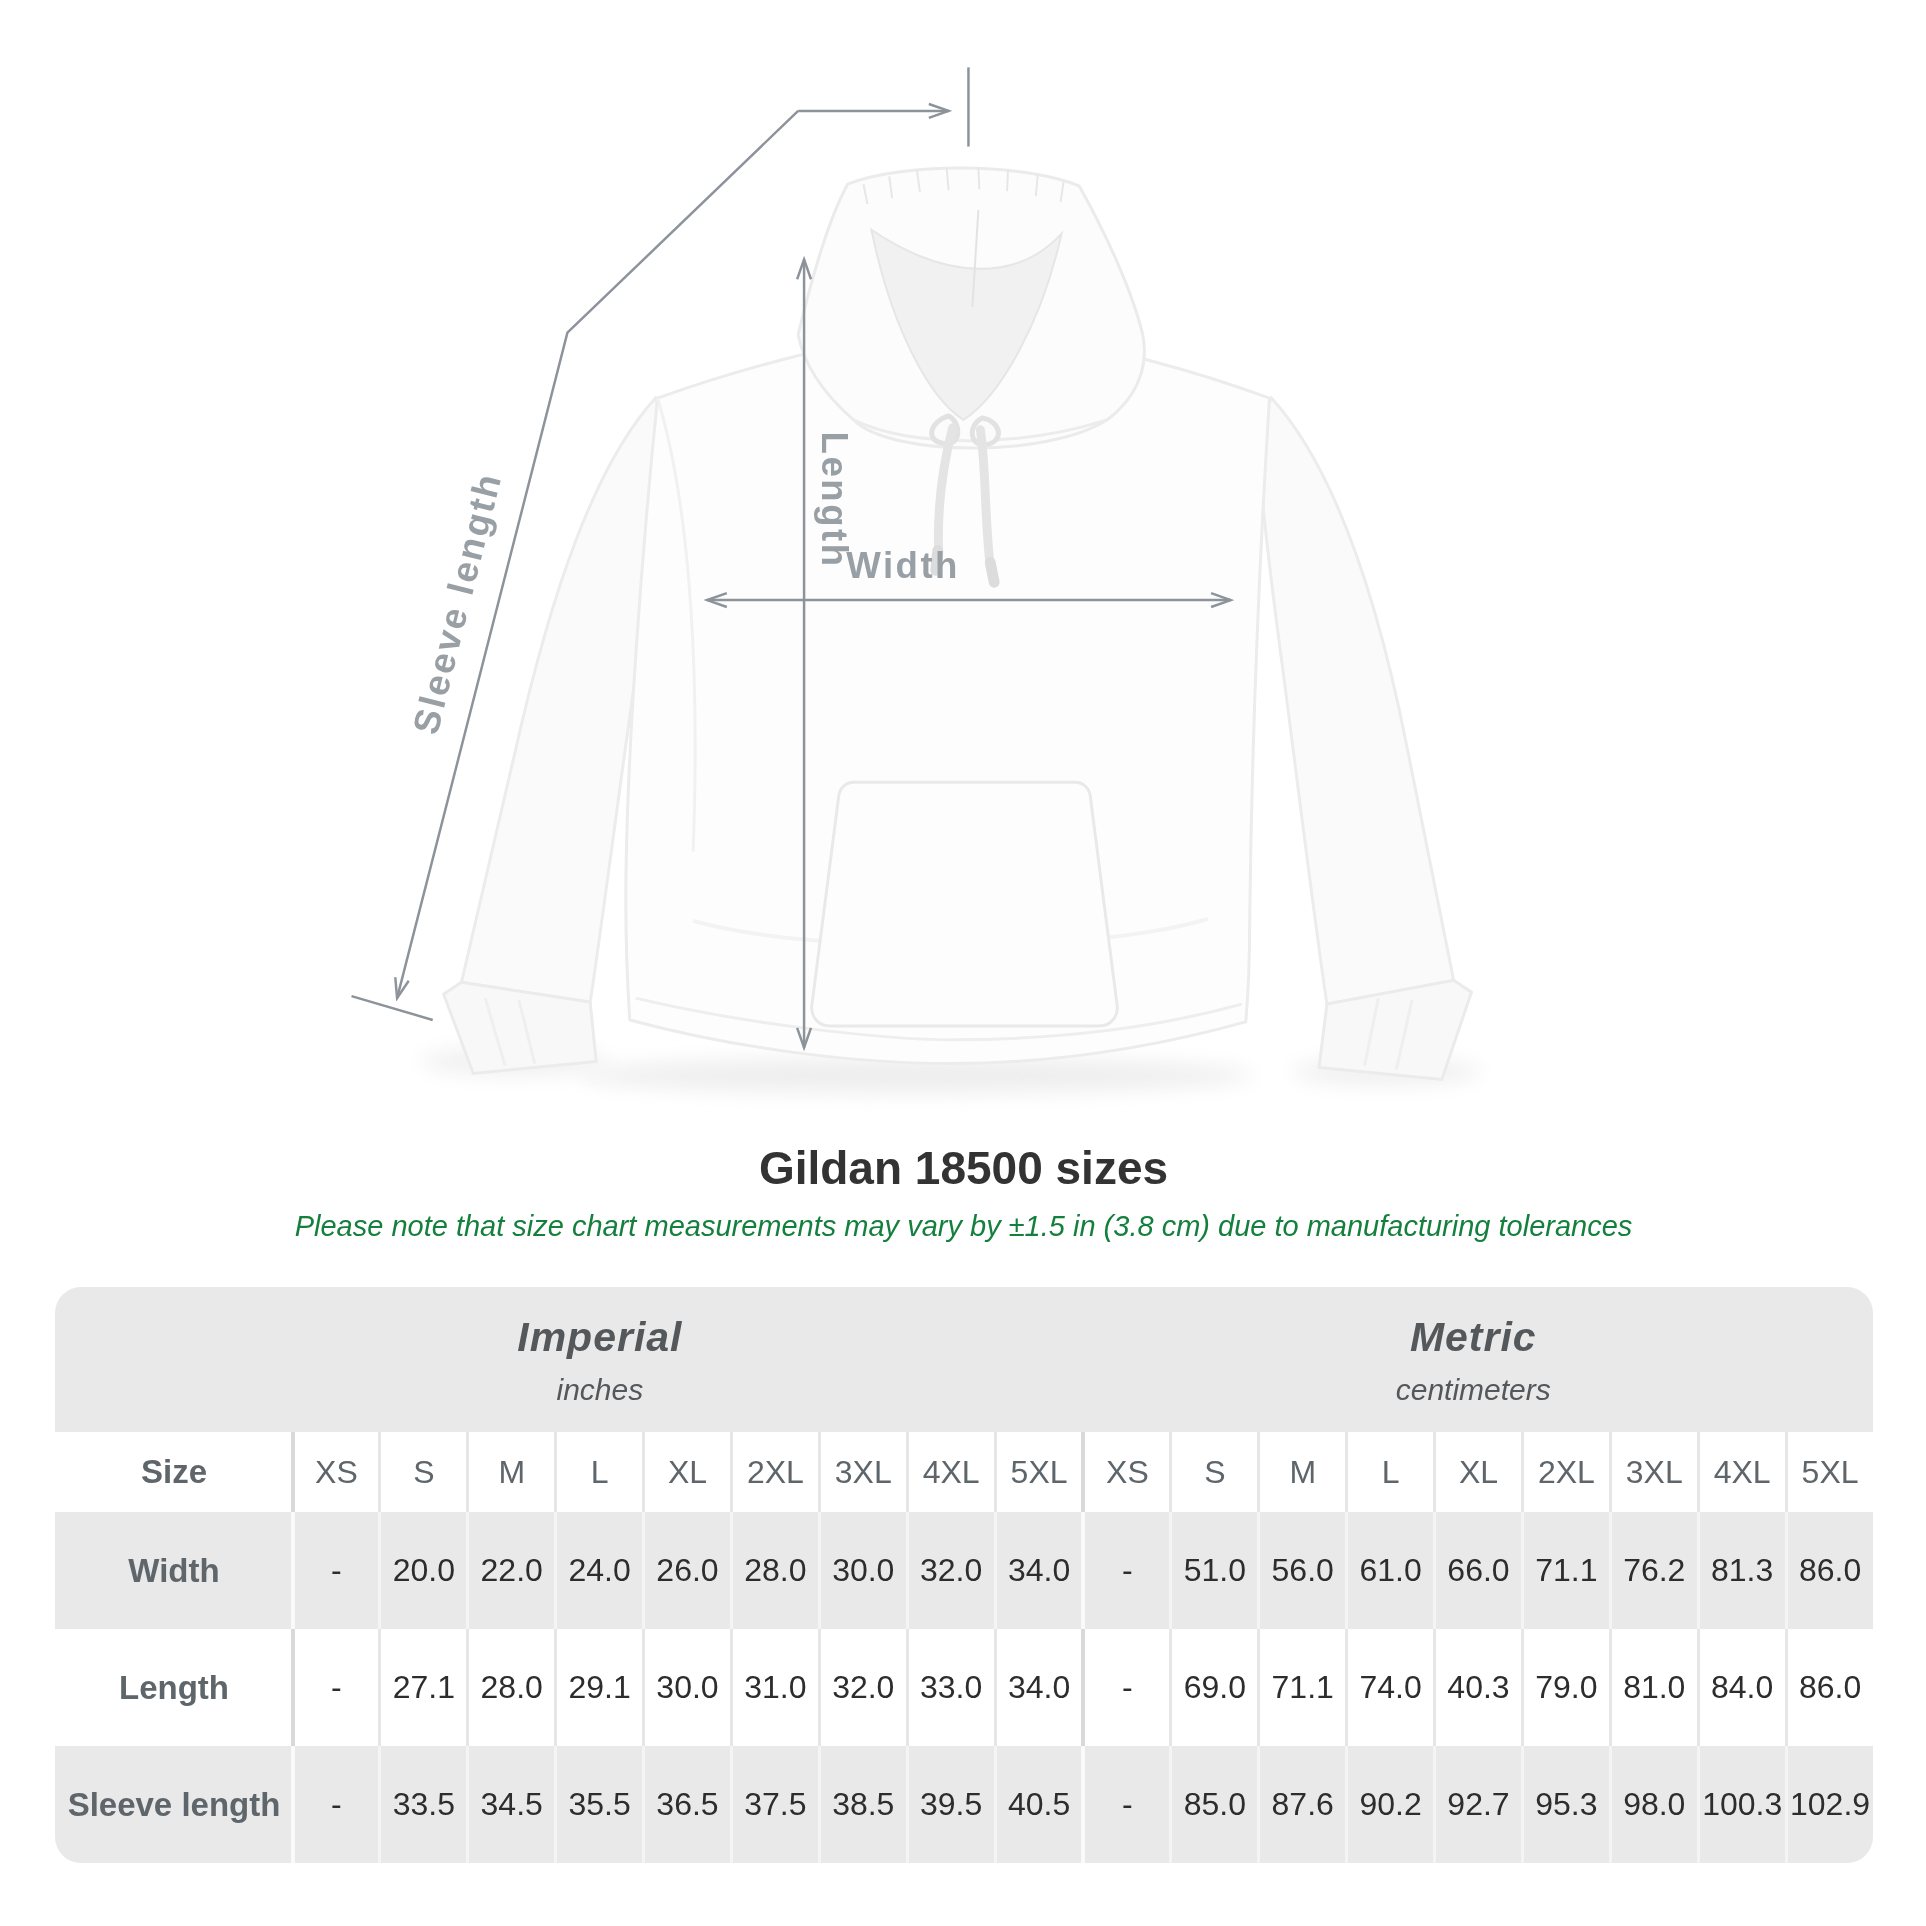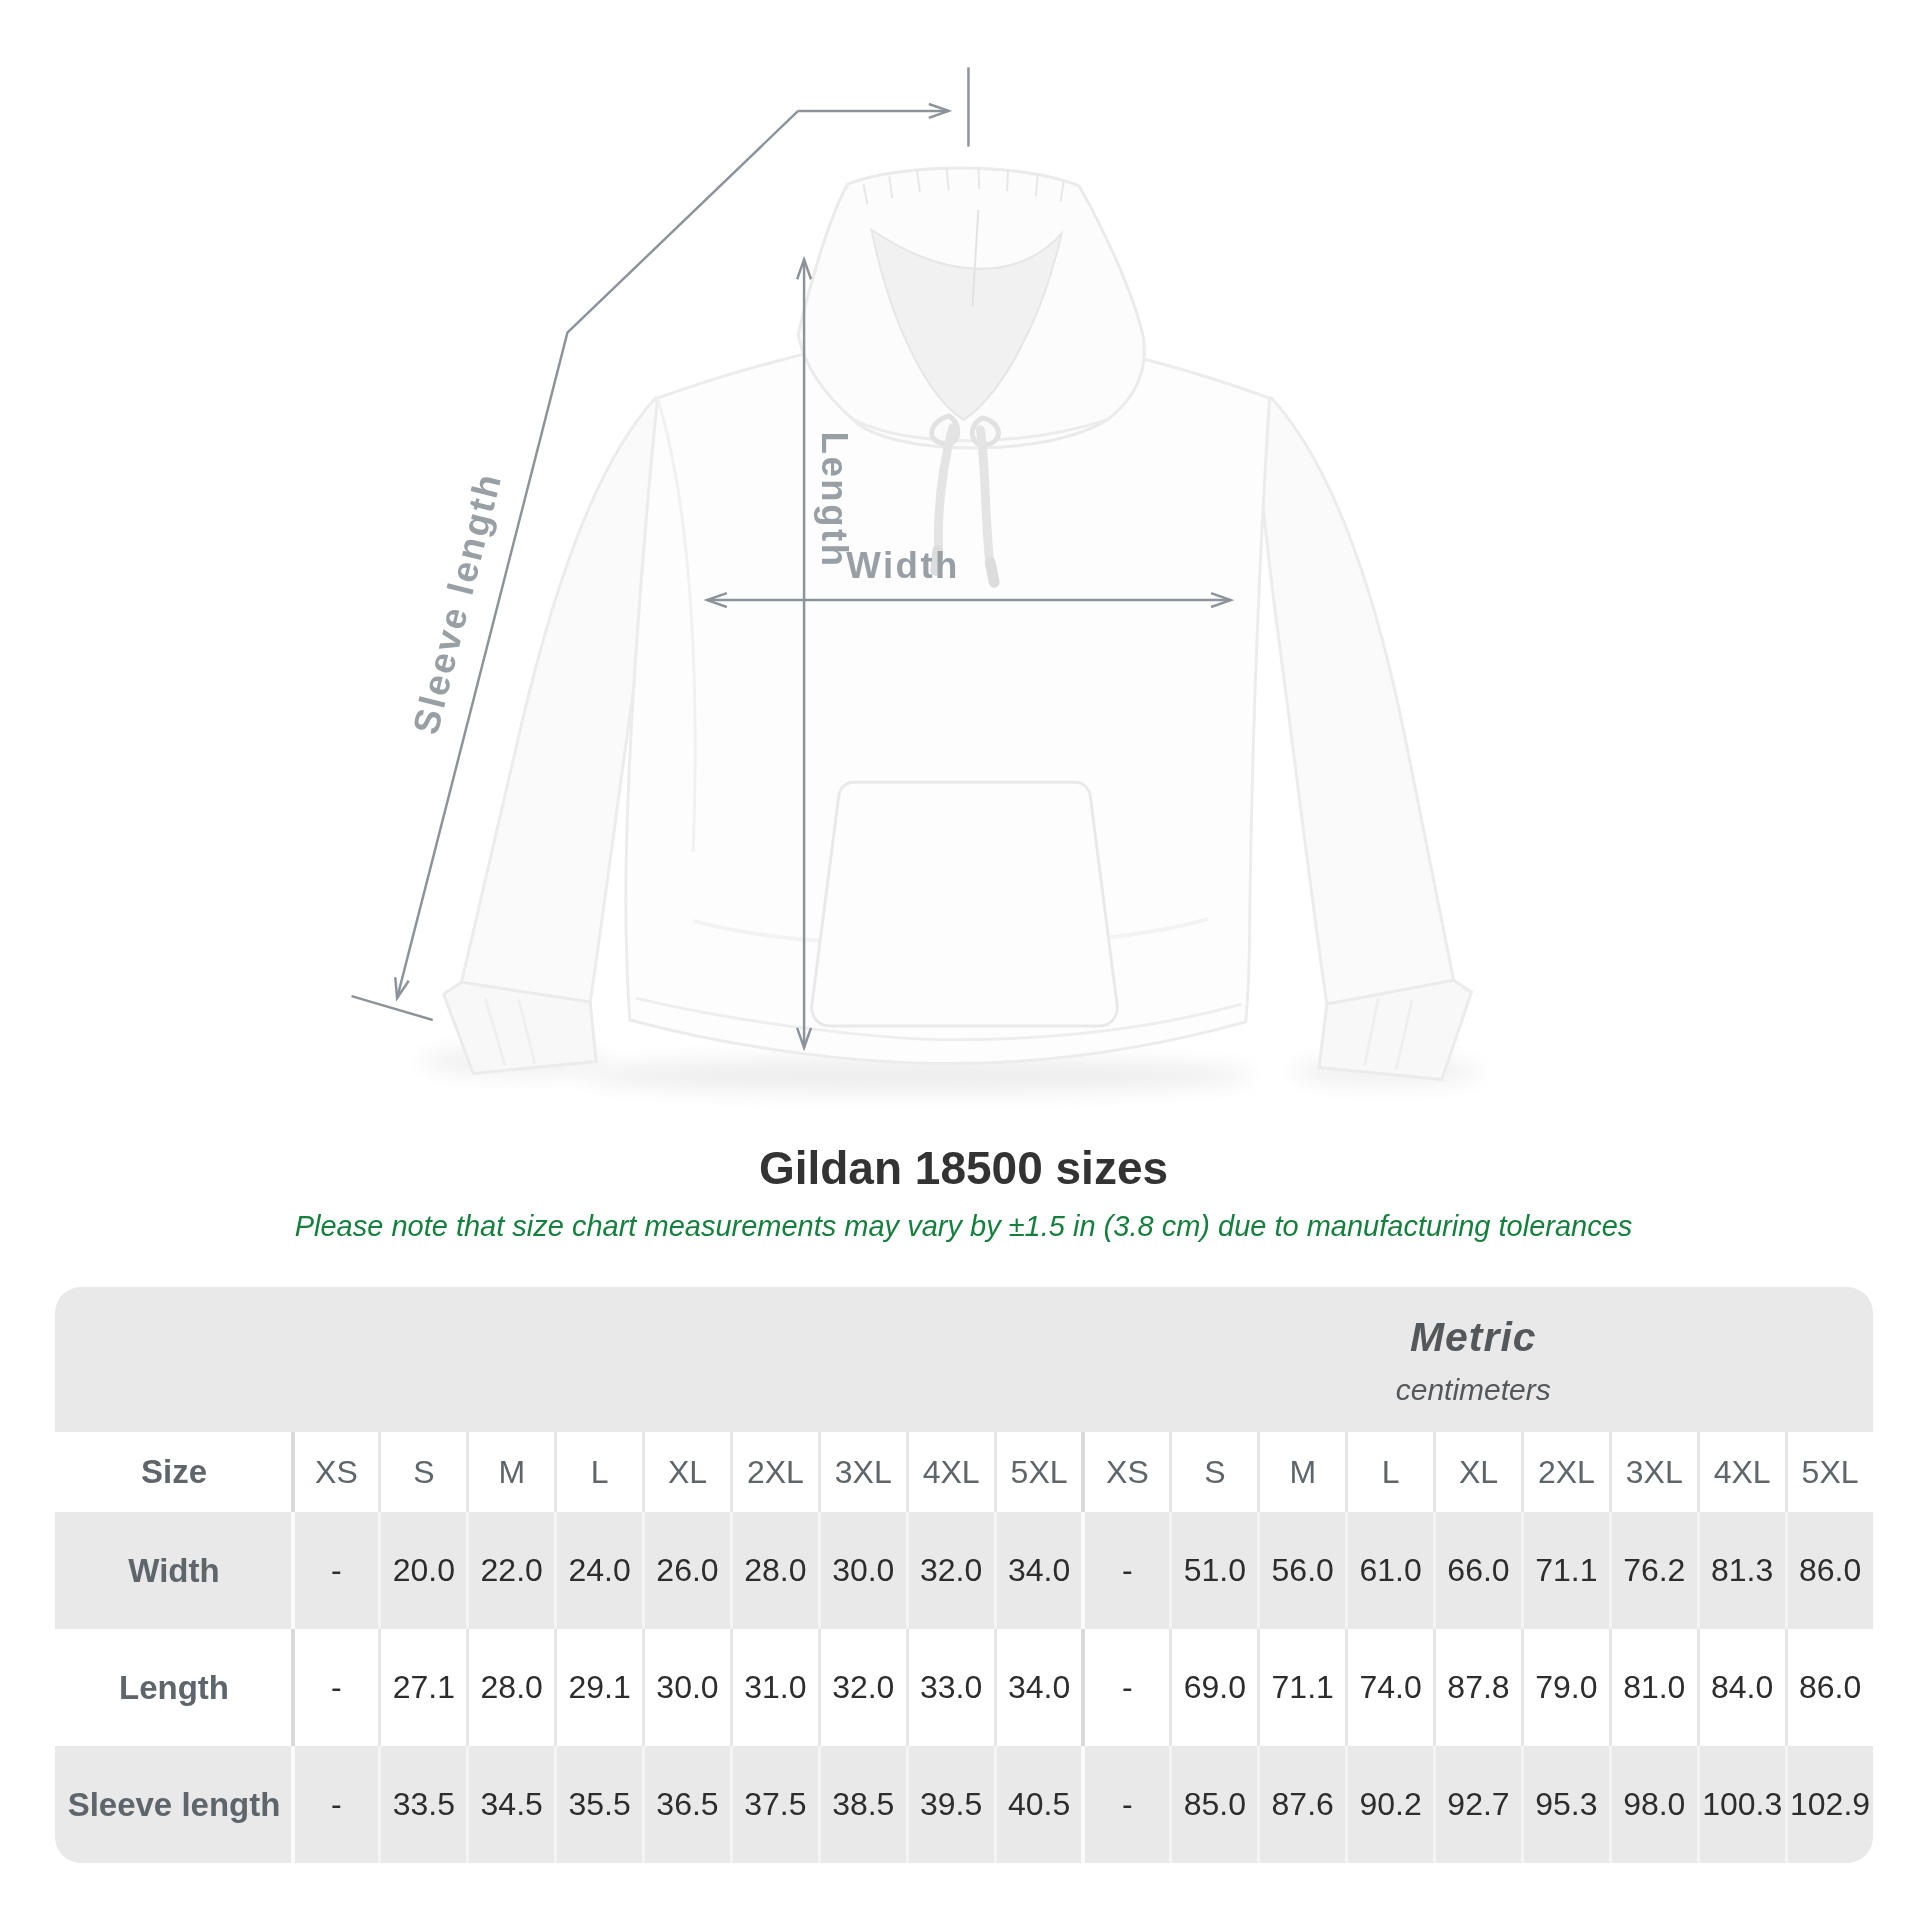--- a/index.html
+++ b/index.html
@@ -98,20 +98,24 @@
       <text class="diag-label" transform="rotate(90 830 505)" x="830" y="505" text-anchor="middle">Length</text>
       <text class="diag-label" transform="rotate(-76 474 612)" x="474" y="612" text-anchor="middle">Sleeve length</text>
     </svg>
   </div>
 
   <h1 class="title">Gildan 18500 sizes</h1>
   <p class="note">Please note that size chart measurements may vary by ±1.5 in (3.8 cm) due to manufacturing tolerances</p>
 
   <div class="tablewrap">
     <div class="band">
+      <div class="group imperial">
+        <div class="g-label">Imperial</div>
+        <div class="g-sub">inches</div>
+      </div>
       <div class="group metric">
         <div class="g-label">Metric</div>
         <div class="g-sub">centimeters</div>
       </div>
     </div>
     <div class="trow header white" id="header-row">
         <div class="cell lbl">Size</div>
         <div class="cell head v strong">XS</div>
         <div class="cell head v">S</div>
         <div class="cell head v">M</div>
@@ -161,21 +165,21 @@
           <div class="cell v">29.1</div>
           <div class="cell v">30.0</div>
           <div class="cell v">31.0</div>
           <div class="cell v">32.0</div>
           <div class="cell v">33.0</div>
           <div class="cell v">34.0</div>
           <div class="cell v strong">-</div>
           <div class="cell v">69.0</div>
           <div class="cell v">71.1</div>
           <div class="cell v">74.0</div>
-          <div class="cell v">87.8</div>
+          <div class="cell v">40.3</div>
           <div class="cell v">79.0</div>
           <div class="cell v">81.0</div>
           <div class="cell v">84.0</div>
           <div class="cell v">86.0</div>
         </div>
         <div class="trow gray">
           <div class="cell lbl">Sleeve length</div>
           <div class="cell v strong">-</div>
           <div class="cell v">33.5</div>
           <div class="cell v">34.5</div>

